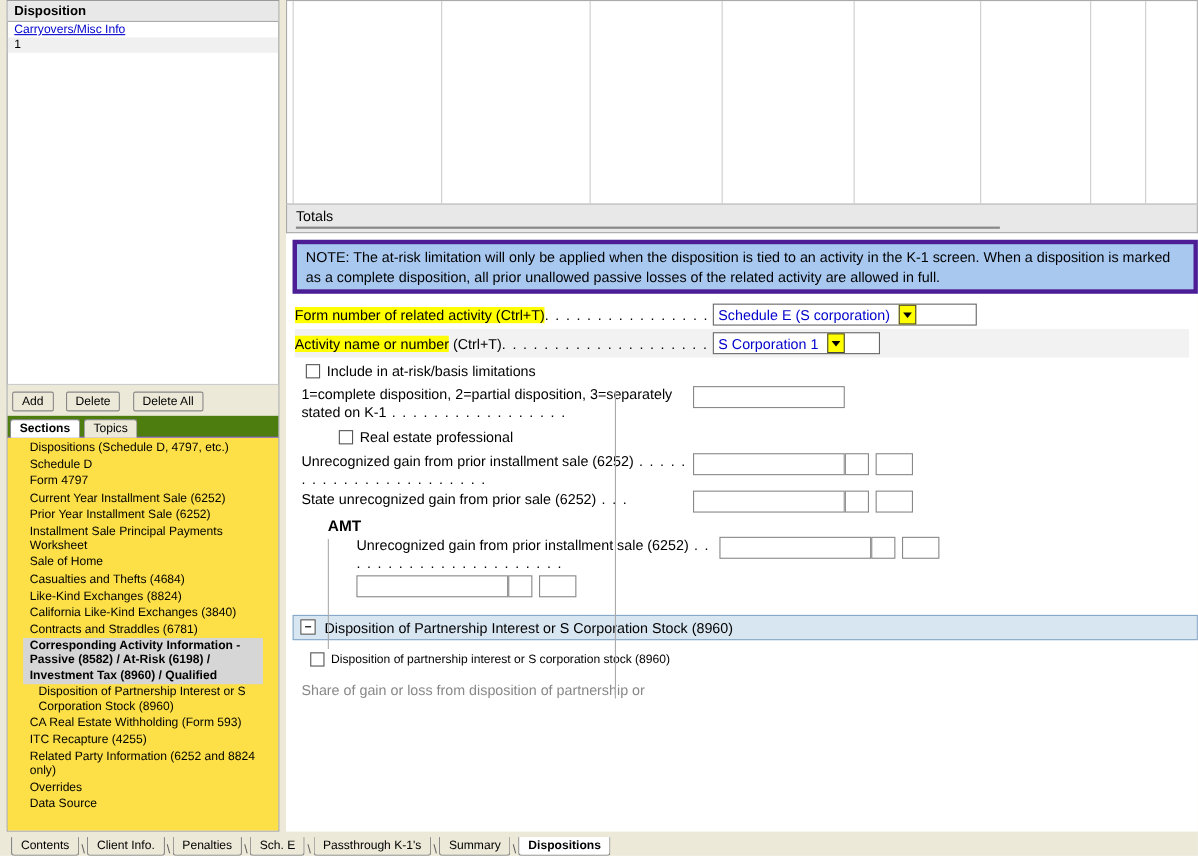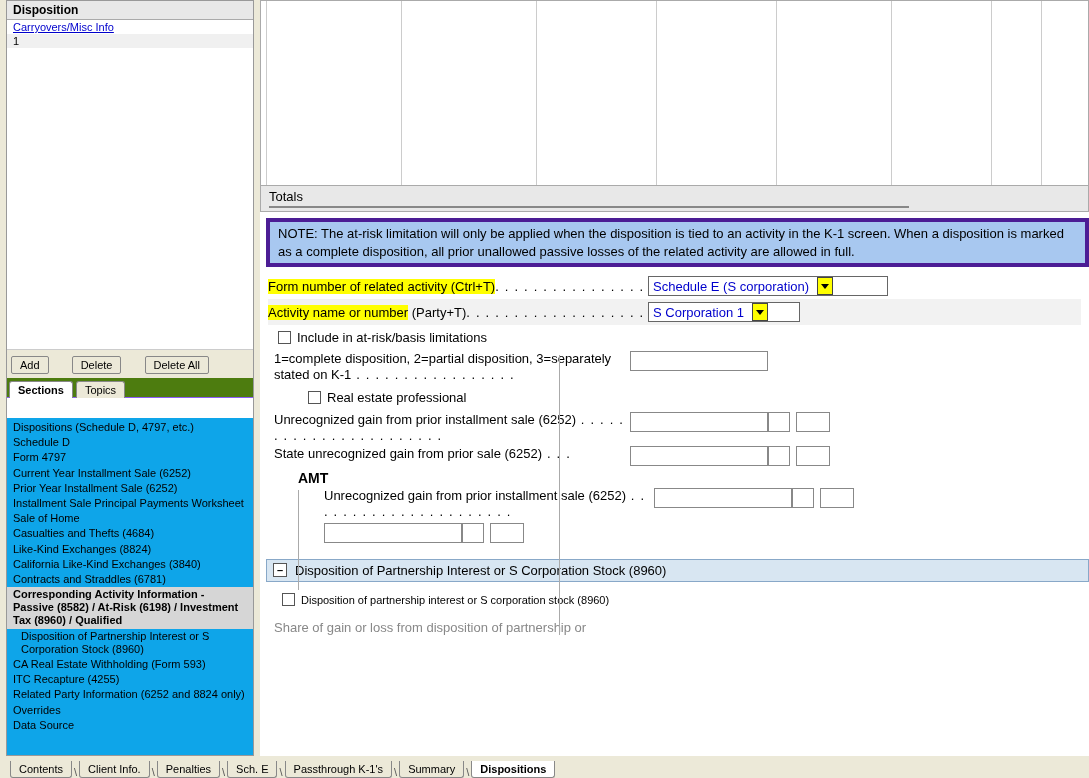--- a/index.html
+++ b/index.html
@@ -7,27 +7,27 @@
 
 .left-panel { position: absolute; left: 6px; top: 0; width: 248px; height: 756px; background: #fff; border: 1px solid #999; display: flex; flex-direction: column; }
 
 .disp-header { background: #e8e8e8; border-bottom: 1px solid #aaa; padding: 2px 6px; font-weight: bold; font-size: 12px; }
 .disp-list { flex: 0 0 auto; height: 330px; border-bottom: 1px solid #ccc; overflow: auto; }
 .disp-row { padding: 1px 6px; font-size: 11px; }
 .disp-row.alt { background: #f0f0f0; }
 .disp-row a { color: #0000cc; text-decoration: underline; cursor: pointer; }
 
 .btn-row { padding: 6px 4px 4px 4px; background: #ece9d8; }
-.btn { display: inline-block; padding: 2px 8px; background: #ece9d8; border: 1px solid #888; border-radius: 2px; font-size: 11px; cursor: pointer; margin-right: 20px; }
+.btn { display: inline-block; padding: 2px 8px; background: #ece9d8; border: 1px solid #888; border-radius: 2px; font-size: 11px; cursor: pointer; margin-right: 8px; }
 
 .tab-row { background: #4d7c0f; border-bottom: 1px solid #8b5cf6; padding: 2px 2px 0 2px; }
 .mini-tab { display: inline-block; padding: 2px 8px; background: #ece9d8; border: 1px solid #888; border-bottom: none; border-radius: 3px 3px 0 0; font-size: 11px; cursor: pointer; margin-right: 0; position: relative; top: 1px; }
 .mini-tab.active { background: #fff; font-weight: bold; }
 
-.sections-list { flex: 1 1 auto; overflow: auto; padding: 2px 0; background: #0ea5e9; margin-top: 20px; }
+.sections-list { flex: 1 1 auto; overflow: auto; padding: 2px 14px; background: #fde047; }
 .sec-item { padding: 1px 6px; font-size: 11px; cursor: pointer; line-height: 1.2; }
 .sec-item.selected { background: #d6d6d6; font-weight: bold; }
 .sec-sub { padding-left: 14px; }
 
 .main-area { position: absolute; left: 260px; top: 0; right: 0; height: 756px; background: #fff; overflow: hidden; }
 
 .grid-top { height: 186px; border: 1px solid #aaa; background: #fff; position: relative; }
 .grid-lines { position: absolute; inset: 0; }
 .grid-v { position: absolute; top: 0; bottom: 0; width: 1px; background: #ccc; }
 
@@ -137,21 +137,21 @@
       <div class="combo" style="width:240px;">
         <span class="combo-text">Schedule E (S corporation)</span>
         <span class="combo-btn">
             <span class="tri"></span>
           </span>
       </div>
     </div>
 
     <div class="form-row" style="background:#f2f2f2;">
       <div class="form-label">
-        <span class="hl">Activity name or number</span><span> (Party+T)</span><span class="dots">. . . . . . . . . . . . . . . . . . . . . . . . . . . . . .</span>
+        <span class="hl">Activity name or number</span><span> (Ctrl+T)</span><span class="dots">. . . . . . . . . . . . . . . . . . . . . . . . . . . . . .</span>
       </div>
       <div class="combo" style="width:152px;">
         <span class="combo-text">S Corporation 1</span>
         <span class="combo-btn">
             <span class="tri"></span>
           </span>
       </div>
     </div>
 
     <div class="chk-row">

